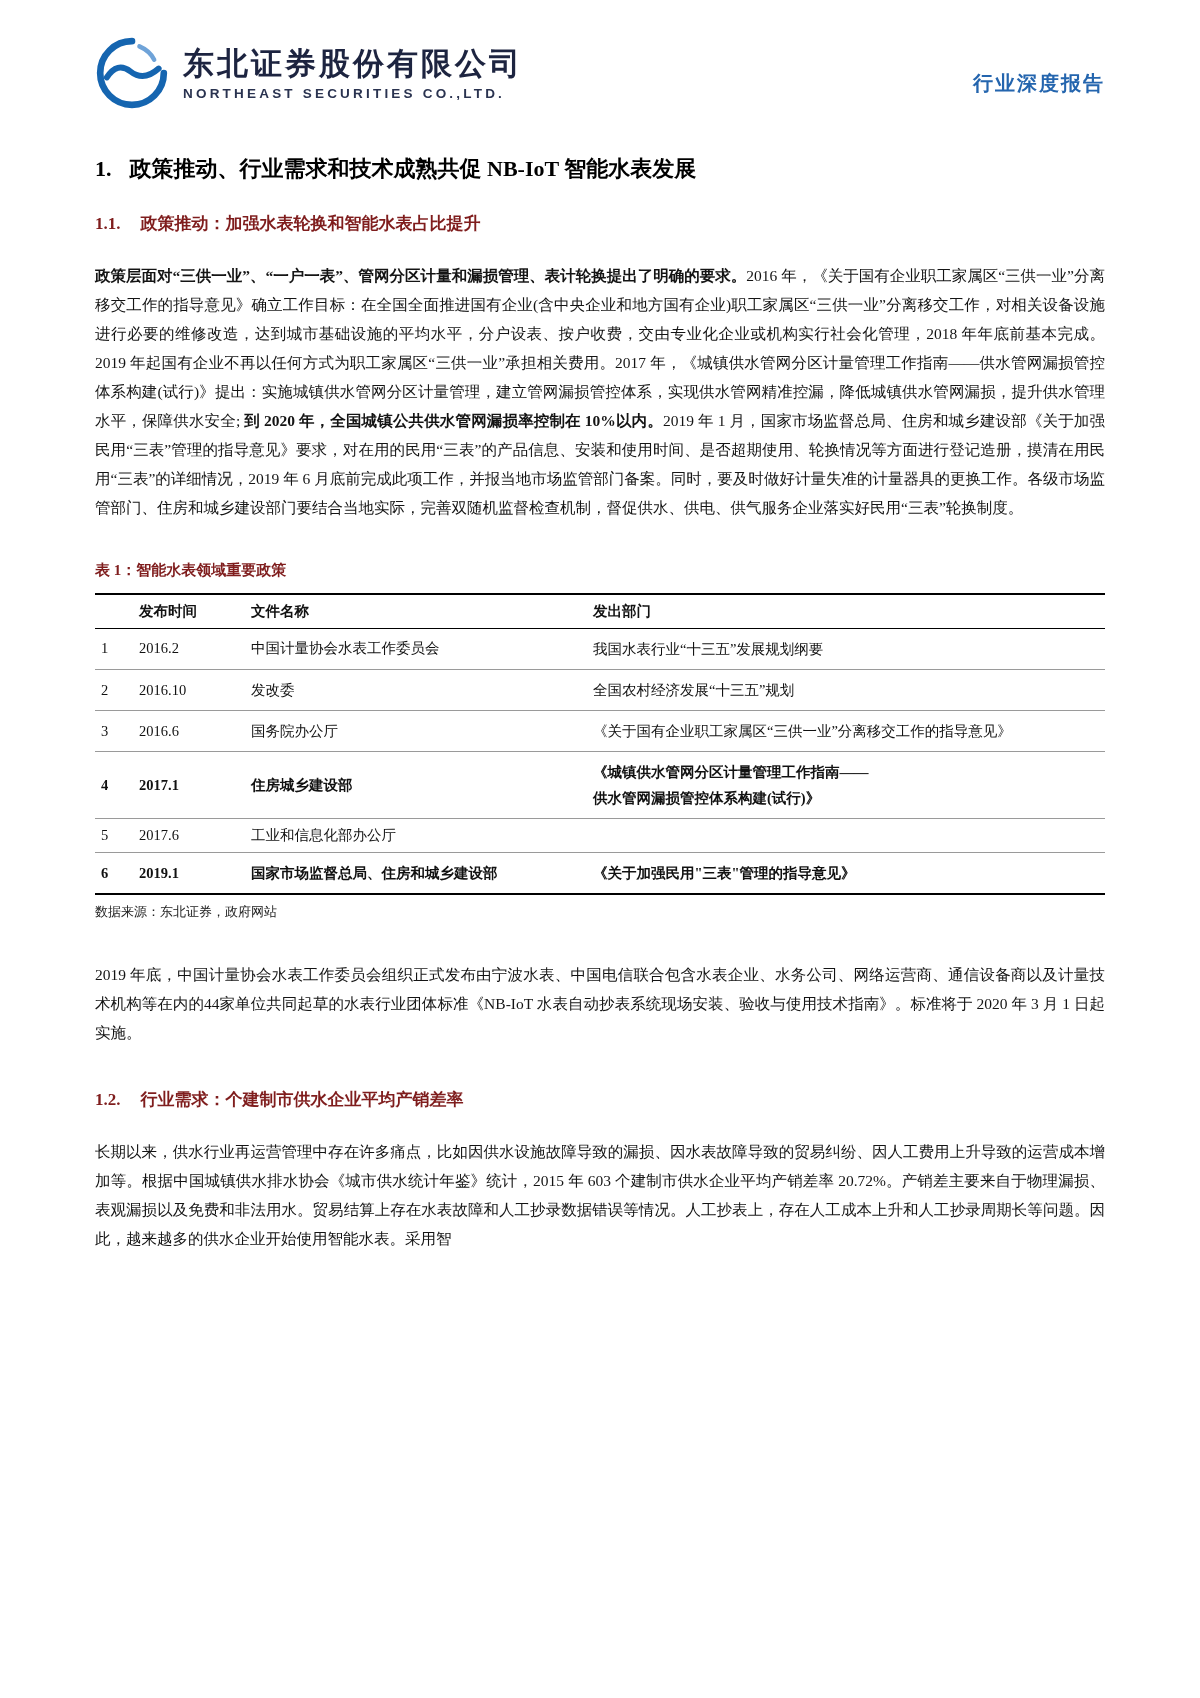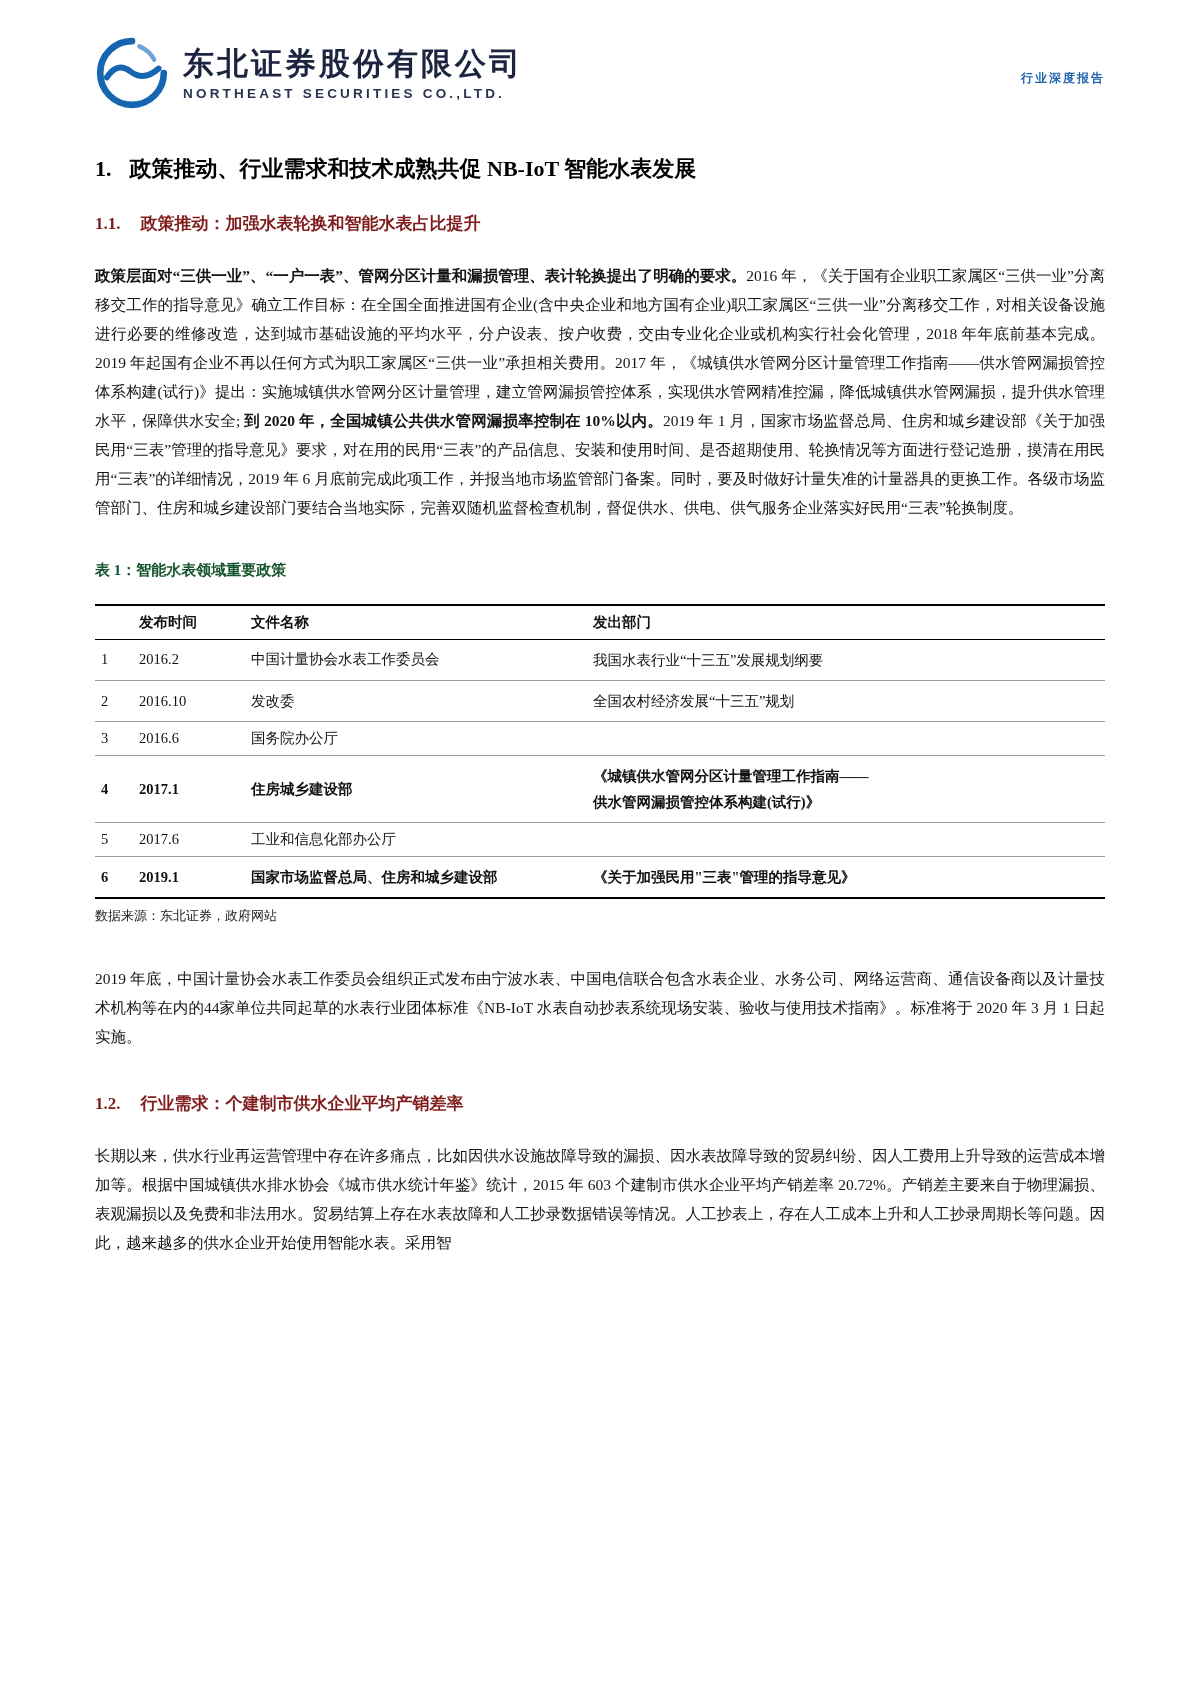--- a/index.html
+++ b/index.html
@@ -23,36 +23,36 @@
     font-family:"Liberation Sans","DejaVu Sans",sans-serif;
     font-size:31px; font-weight:bold; color:#1d2440; letter-spacing:3px; line-height:1.25;
   }
   .logo-text .en {
     font-family:"Liberation Sans","DejaVu Sans",sans-serif;
     font-size:13.5px; font-weight:bold; color:#2a3350; letter-spacing:3.2px; margin-top:3px;
   }
   .report-type {
     margin-top:34px;
     font-family:"Liberation Sans","DejaVu Sans",sans-serif;
-    font-size:12px; font-weight:bold; color:#2465ae; letter-spacing:2px;
+    font-size:20px; font-weight:bold; color:#2465ae; letter-spacing:2px;
   }
 
   
   .h1 { margin-top:44px; font-size:22px; font-weight:bold; color:#000; }
   .h1 .num { margin-right:18px; }
   .h2 { margin-top:28px; font-size:17px; font-weight:bold; color:#7f1d1d; }
   .h2 .num { margin-right:20px; }
   .para {
     margin-top:27px; font-size:15.5px; line-height:1.87; text-align:justify; color:#141414;
   }
   .para b { font-weight:bold; }
 
   
   .tbl-wrap { margin-top:38px; }
-  .tbl-caption { font-size:15px; font-weight:bold; padding-bottom:24px; color:#14532d; }
+  .tbl-caption { font-size:15px; font-weight:bold; padding-bottom:13px; color:#7f1d1d; }
   .tbl { border-top:2.5px solid #000; border-bottom:2.5px solid #000; }
   .trow {
     display:grid;
     grid-template-columns:40px 112px 342px 1fr;
     align-items:center;
     font-size:14.5px;
   }
   .trow > div { padding:7px 4px; }
   .trow > .c-no { text-align:left; padding-left:6px; }
   .thead { font-weight:bold; border-bottom:1.5px solid #000; }
@@ -125,20 +125,21 @@
         <div class="trow tr">
           <div class="c-no">2</div>
           <div>2016.10</div>
           <div>发改委</div>
           <div class="c-doc">全国农村经济发展“十三五”规划</div>
         </div>
         <div class="trow tr">
           <div class="c-no">3</div>
           <div>2016.6</div>
           <div>国务院办公厅</div>
+          <div class="c-doc">《关于国有企业职工家属区“三供一业”分离移交工作的指导意见》</div>
         </div>
         <div class="trow tr bold">
           <div class="c-no">4</div>
           <div>2017.1</div>
           <div>住房城乡建设部</div>
           <div class="c-doc">《城镇供水管网分区计量管理工作指南——
 供水管网漏损管控体系构建(试行)》</div>
         </div>
         <div class="trow tr">
           <div class="c-no">5</div>

